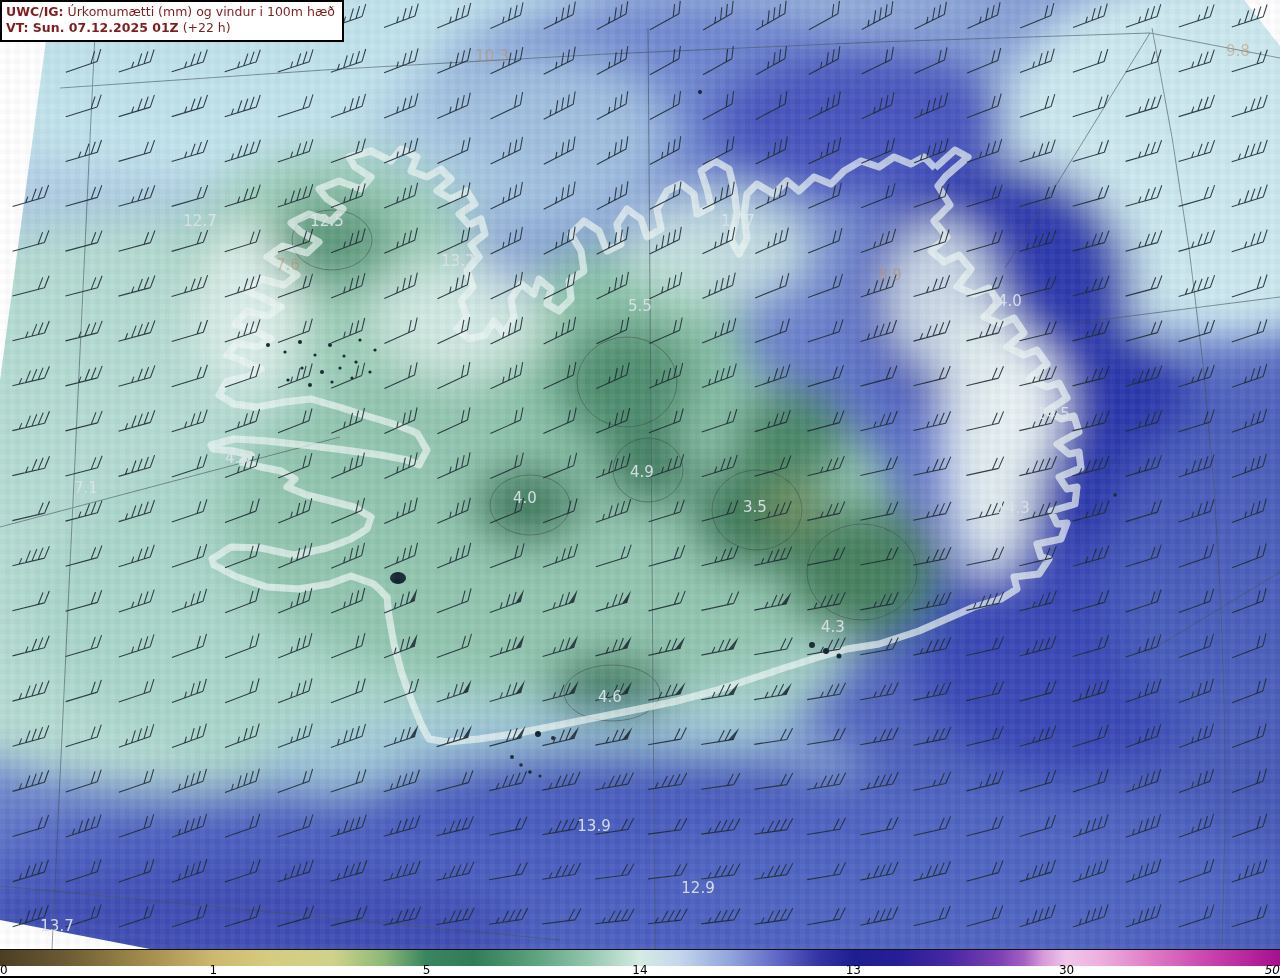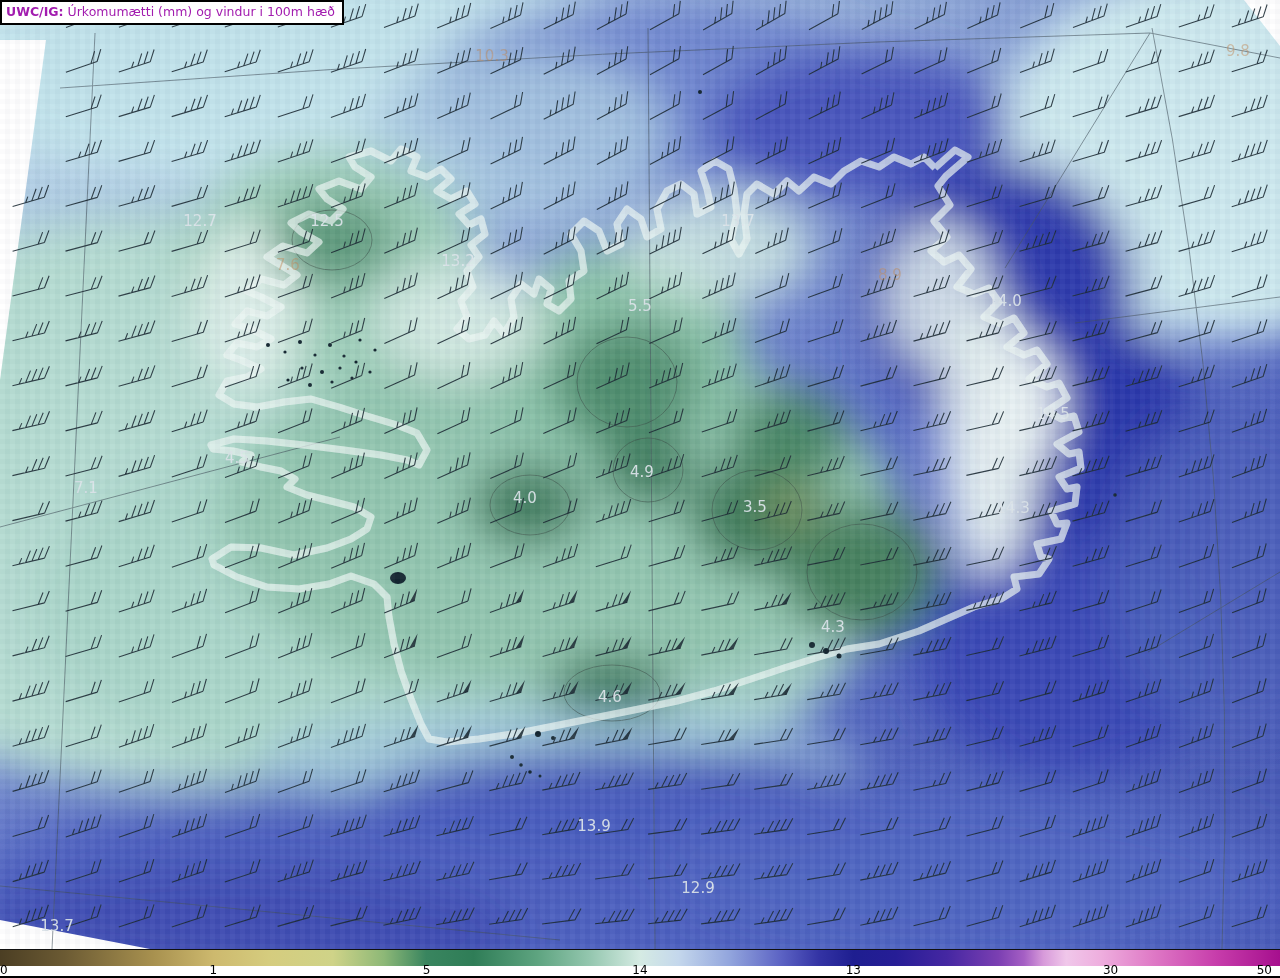--- a/index.html
+++ b/index.html
@@ -12,35 +12,35 @@
   #field-svg{position:absolute;left:0;top:0;}
   #grid-texture{
     position:absolute;left:0;top:0;width:1280px;height:949px;pointer-events:none;opacity:.55;
     background:
       repeating-linear-gradient(90deg, rgba(255,255,255,.05) 0 5px, rgba(8,16,60,.035) 5px 10px),
       repeating-linear-gradient(0deg, rgba(255,255,255,.045) 0 5px, rgba(8,16,60,.03) 5px 10px);
   }
   .title-box{
     position:absolute;left:0;top:0;z-index:10;background:#fff;
     border:2px solid #000;padding:2px 7px 3px 4px;
-    font-size:12.5px;line-height:1.3;color:#a21caf;white-space:nowrap;
+    font-size:12.5px;line-height:1.3;color:#7f1d1d;white-space:nowrap;
   }
   .title-box .b{font-weight:bold;}
   #colorbar-wrap{position:absolute;left:0;top:949px;width:1280px;height:29px;}
   #cbar{
     position:absolute;left:0;top:0;width:1280px;height:16px;
     border-top:1px solid #101010;
   }
   #cbar-ticks{
     position:absolute;left:0;top:17px;width:1280px;height:10px;background:#fff;
     border-bottom:2px solid #000;font-size:12px;color:#000;
   }
   .cbar-tick{position:absolute;top:-2px;transform:translateX(-50%);line-height:13px;}
   .cbar-tick.first{transform:none;left:0 !important;}
-  .cbar-tick.last{transform:none;right:8px;}
+  .cbar-tick.last{transform:none;right:0;font-style:italic;}
   text.vlab{font-family:"DejaVu Sans","Liberation Sans",sans-serif;font-size:15px;fill:#dde5ea;opacity:.95;}
   text.vlab.faint{fill:#c08a5a;opacity:.5;}
 </style>
 </head>
 <body>
 
 <div id="stage">
   <div id="map-area">
 
     <svg id="field-svg" width="1280" height="949" viewBox="0 0 1280 949">
@@ -188,28 +188,29 @@
           <text x="1238" y="56" text-anchor="middle" class="vlab faint">9.8</text>
           <text x="288" y="270" text-anchor="middle" class="vlab faint">7.6</text>
           <text x="890" y="280" text-anchor="middle" class="vlab faint">8.9</text>
         </g>
     </svg>
 
     <div id="grid-texture"></div>
 
     <div class="title-box">
       <div><span class="b">UWC/IG:</span> <span>Úrkomumætti (mm) og vindur i 100m hæð</span></div>
+      <div><span class="b">VT: Sun. 07.12.2025 01Z</span> <span>(+22 h)</span></div>
     </div>
   </div>
 
   <div id="colorbar-wrap">
     <div id="cbar" style="background: linear-gradient(to right, rgb(75, 62, 35) 0%, rgb(107, 90, 51) 5%, rgb(168, 145, 79) 12%, rgb(205, 185, 110) 16.7%, rgb(213, 204, 126) 21%, rgb(207, 211, 136) 26%, rgb(141, 184, 119) 30%, rgb(57, 133, 95) 33.3%, rgb(47, 125, 87) 37%, rgb(94, 164, 128) 42%, rgb(147, 198, 174) 46%, rgb(213, 235, 227) 50%, rgb(196, 215, 236) 53%, rgb(146, 165, 221) 57%, rgb(92, 99, 196) 61%, rgb(51, 51, 164) 64%, rgb(30, 30, 144) 66.7%, rgb(38, 29, 150) 70%, rgb(69, 39, 162) 74%, rgb(123, 63, 178) 78%, rgb(165, 95, 196) 80%, rgb(215, 154, 218) 81.5%, rgb(240, 199, 234) 83.3%, rgb(238, 174, 222) 86%, rgb(223, 122, 198) 90%, rgb(199, 61, 171) 95%, rgb(166, 15, 142) 100%);"></div>
     <div id="cbar-ticks">
         <span class="cbar-tick first" style="left: 0%;">0</span>
         <span class="cbar-tick" style="left: 16.67%;">1</span>
         <span class="cbar-tick" style="left: 33.33%;">5</span>
         <span class="cbar-tick" style="left: 50%;">14</span>
         <span class="cbar-tick" style="left: 66.67%;">13</span>
-        <span class="cbar-tick" style="left: 83.33%; margin-left: 44px;">30</span>
+        <span class="cbar-tick" style="left: 83.33%;">30</span>
         <span class="cbar-tick last" style="">50</span>
       </div>
   </div>
 </div>
 
 </body></html>

